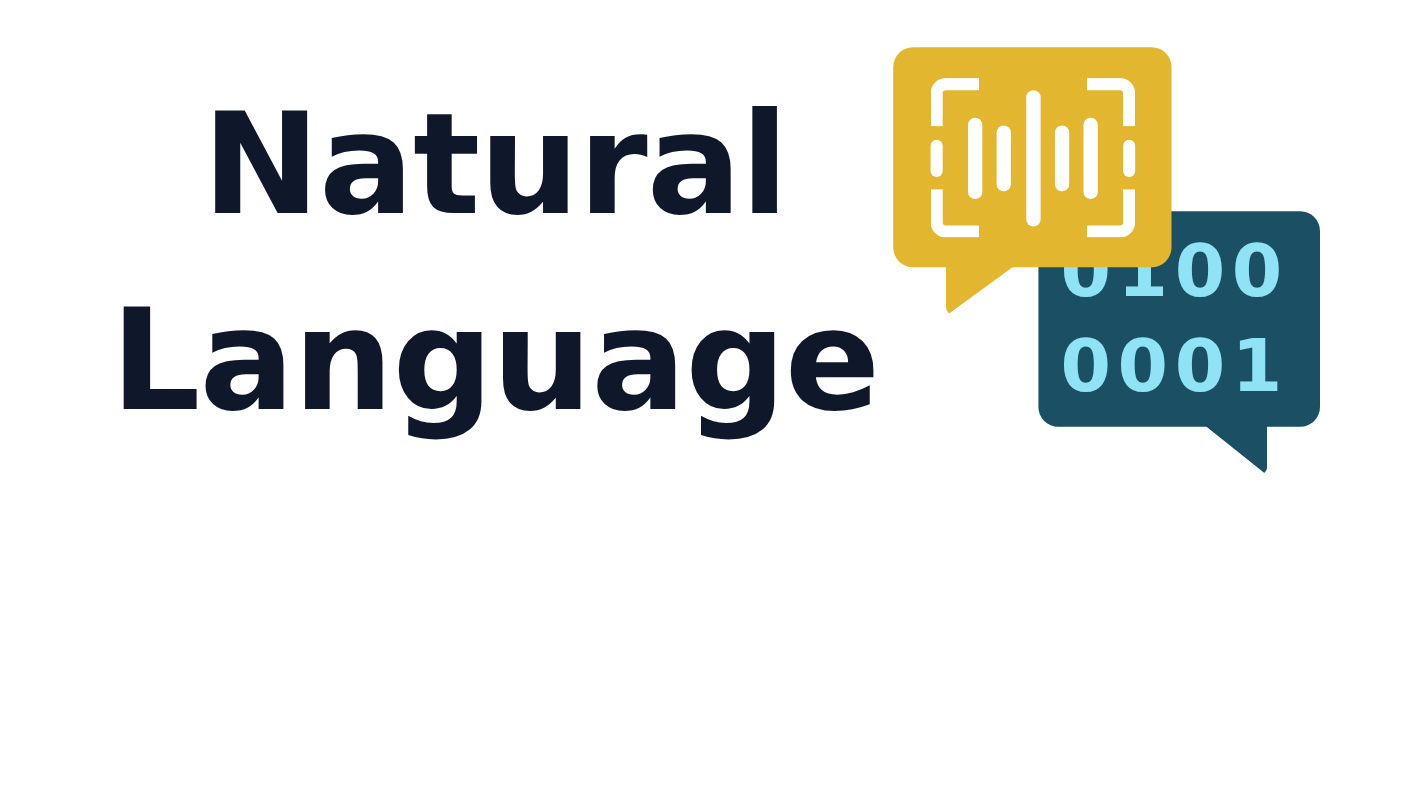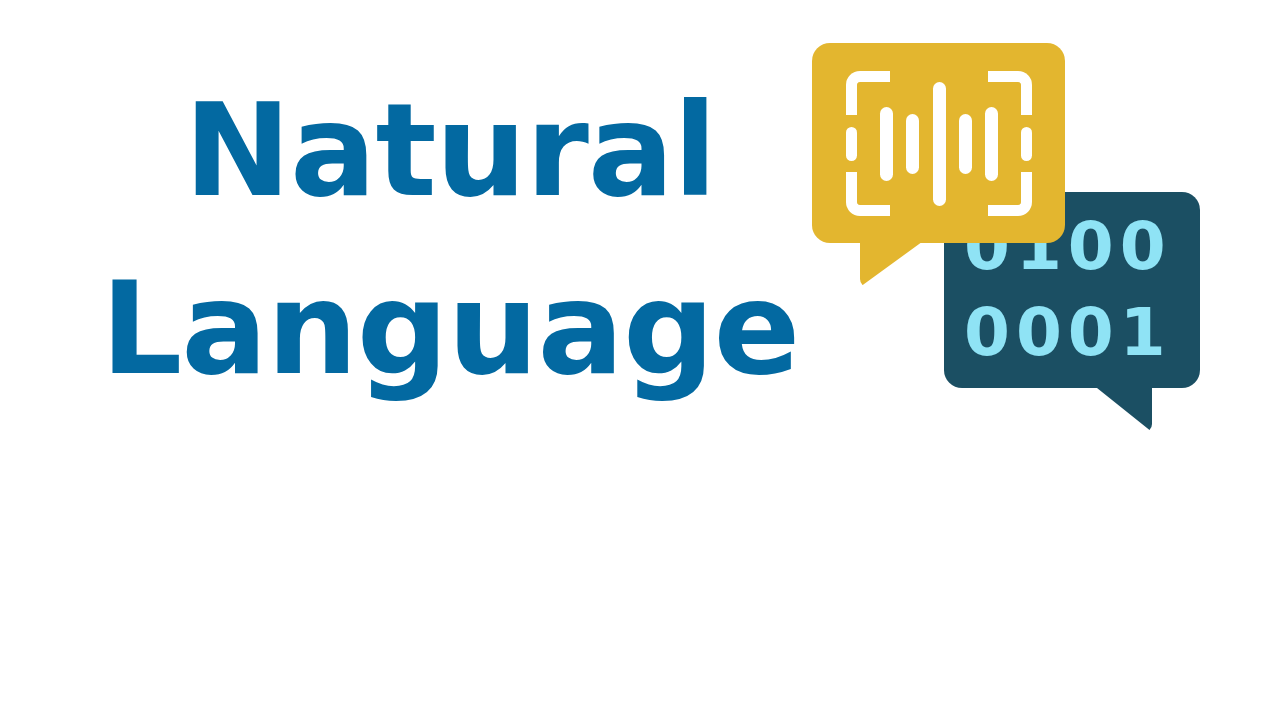--- a/index.html
+++ b/index.html
@@ -25,21 +25,21 @@
   
   .title-block {
     position: absolute;
     left: 0;
     top: 62px;
     width: 900px;
     text-align: center;
   }
   .title-line {
     display: block;
-    color: #0369a1;
+    color: #0f172a;
     font-family: "DejaVu Sans", "Liberation Sans", sans-serif;
     font-weight: bold;
     font-size: 128px;
     line-height: 178px;
     letter-spacing: -1px;
     white-space: nowrap;
   }
 
   
   .bubble-group {

